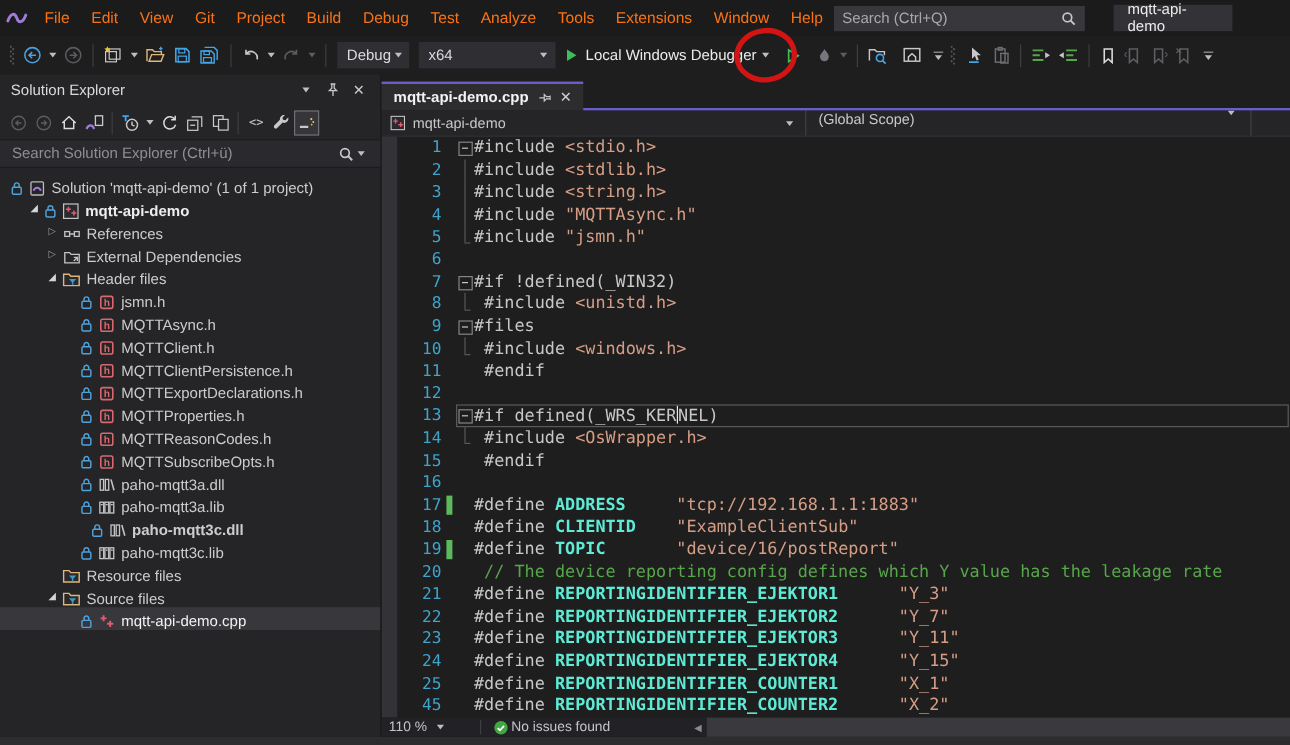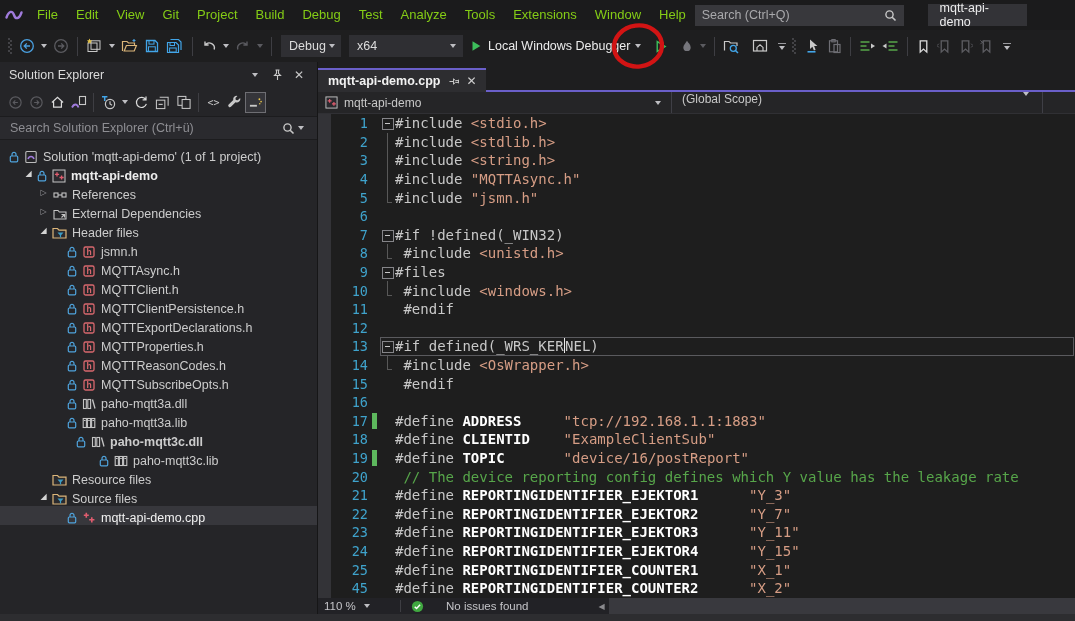--- a/index.html
+++ b/index.html
@@ -3,21 +3,21 @@
 <meta charset="utf-8">
 <style>
   *{box-sizing:border-box;margin:0;padding:0}
   body{margin:0;background:#111}
   .window{width:1075px;height:621px;background:#1E1E1E;font-family:"Liberation Sans",sans-serif;color:#CCC;position:relative;overflow:hidden}
 
   
   .titlebar{height:30px;background:#1B1B1C;display:flex;align-items:center}
   .vslogo{width:30px;height:30px;display:flex;align-items:center;justify-content:center}
   .menu-items{display:flex;align-items:center;height:100%}
-  .menu-item{padding:0 9px;font-size:13px;color:#84cc16;line-height:30px;cursor:default}
+  .menu-item{padding:0 9px;font-size:13px;color:#f97316;line-height:30px;cursor:default}
   .tsearch{width:222px;height:21px;background:#38383C;display:flex;align-items:center;padding:0 7px;color:#A9A9AC;font-size:12.5px;margin-left:auto}
   .tsearch .mag{margin-left:auto}
   .account{background:#333337;height:22px;margin:0 48px 0 24px;padding:0 12px;font-size:12.5px;color:#ECECEC;display:flex;align-items:center}
 
   
   .toolbar{height:32px;background:#1E1E1F;display:flex;align-items:center;padding-left:2px}
   .tbtn{height:24px;display:flex;align-items:center;padding:0 3px;flex:none}
   .sep{width:1px;height:19px;background:#3E3E43;margin:0 5px;flex:none}
   .cd{width:0;height:0;border-left:3.5px solid transparent;border-right:3.5px solid transparent;border-top:4px solid #BEBEC2;margin:0 3px;flex:none}
   .cd.dis{border-top-color:#5B5B60}
@@ -67,29 +67,29 @@
   .chg.on::before{content:"";position:absolute;left:4px;top:1px;bottom:1px;width:5px;background:#5DB85D}
   .fold{width:15px;flex:none;height:100%;position:relative}
   .fold.minus::before{content:"";position:absolute;left:1.5px;top:4px;width:10px;height:10px;border:1px solid #858589;background:#1E1E1E}
   .fold.minus::after{content:"";position:absolute;left:4.5px;top:9px;width:5px;height:1px;background:#C8C8C8}
   .fold.bar::before{content:"";position:absolute;left:6.5px;top:0;height:100%;width:1px;background:#585858}
   .fold.end::before{content:"";position:absolute;left:6.5px;top:0;height:72%;width:1px;background:#585858}
   .fold.end::after{content:"";position:absolute;left:6.5px;top:72%;width:5px;height:1px;background:#585858}
   .ctext{white-space:pre;color:#C8C8C8}
   .ctext .pp{color:#C8C8C8}
   .ctext .str{color:#D69D85}
-  .ctext .mac{color:#ffffff;font-weight:bold}
+  .ctext .mac{color:#5eead4;font-weight:bold}
   .ctext .cmt{color:#57A64A}
   .tcaret{display:inline-block;width:1.5px;height:15px;background:#EAEAEA;vertical-align:-2px}
   .code-line.current::after{content:"";position:absolute;left:62px;right:1px;top:0;bottom:0;border:1px solid #5A5A5E;pointer-events:none}
 
   .estatus{height:16px;display:flex;align-items:center;font-size:11.5px;color:#C4C4C8;background:#222226}
   .zoomc{display:flex;align-items:center;padding:0 4px 0 6px;gap:5px;width:76px;flex:none}
   .vsep{width:1px;height:12px;background:#3E3E43;margin:0 6px}
-  .okmsg{display:flex;align-items:flex-start;gap:22px;padding:0 4px}
+  .okmsg{display:flex;align-items:flex-start;gap:2px;padding:0 4px}
   .harrow{margin-left:66px;color:#8A8A8E;font-size:8px;flex:none}
   .htrack{flex:1;height:16px;background:#39393E;margin-left:4px}
 
   .bottomstrip{height:7px;background:#2D2D30}
   .anno{position:absolute;left:0;top:0;pointer-events:none;z-index:60}
   svg{display:block}
 </style>
 </head>
 <body>
 
@@ -646,21 +646,21 @@
             </span>
             <span class="ticon">
               <svg width="14" height="14" viewBox="0 0 14 14">
                 <rect x="1.5" y="2.5" width="2.8" height="9" fill="none" stroke="#C5C5C5" stroke-width="1.1"></rect>
                 <rect x="5.8" y="2.5" width="2.8" height="9" fill="none" stroke="#C5C5C5" stroke-width="1.1"></rect>
                 <path d="M10.5 2.5 L13 11.5" stroke="#C5C5C5" stroke-width="1.3"></path>
               </svg>
             </span>
             <span class="tlabel">paho-mqtt3c.dll</span>
           </div>
-          <div class="tree-row" style="padding-left: 51px; margin-left: 32px;">
+          <div class="tree-row" style="padding-left: 51px;">
             <span class="tw"></span>
             <span class="ticon lock">
               <svg width="10" height="12" viewBox="0 0 10 12">
                 <rect x="1.3" y="5" width="7.4" height="5.8" rx="1" fill="none" stroke="#4FA3DC" stroke-width="1.2"></rect>
                 <path d="M3 5 V3.4 a2 2 0 0 1 4 0 V5" fill="none" stroke="#4FA3DC" stroke-width="1.2"></path>
               </svg>
             </span>
             <span class="ticon">
               <svg width="14" height="14" viewBox="0 0 14 14">
                 <rect x="1.2" y="2.5" width="3.2" height="9" fill="none" stroke="#C5C5C5" stroke-width="1.1"></rect>

